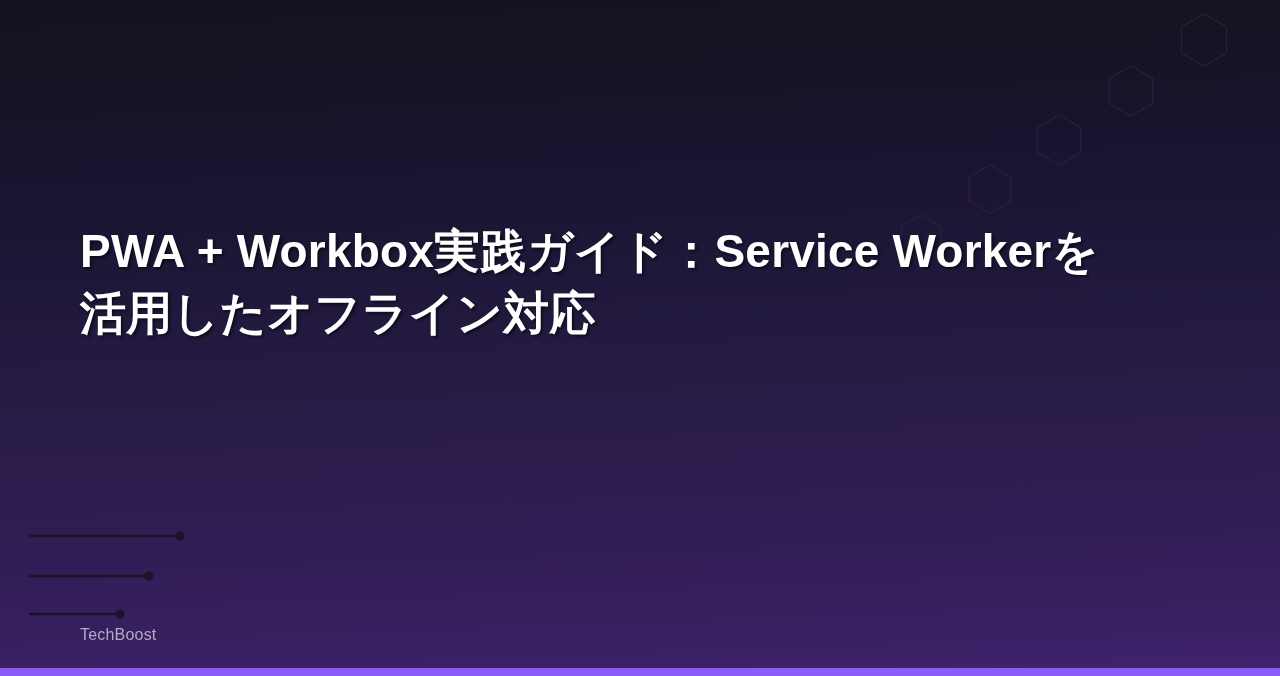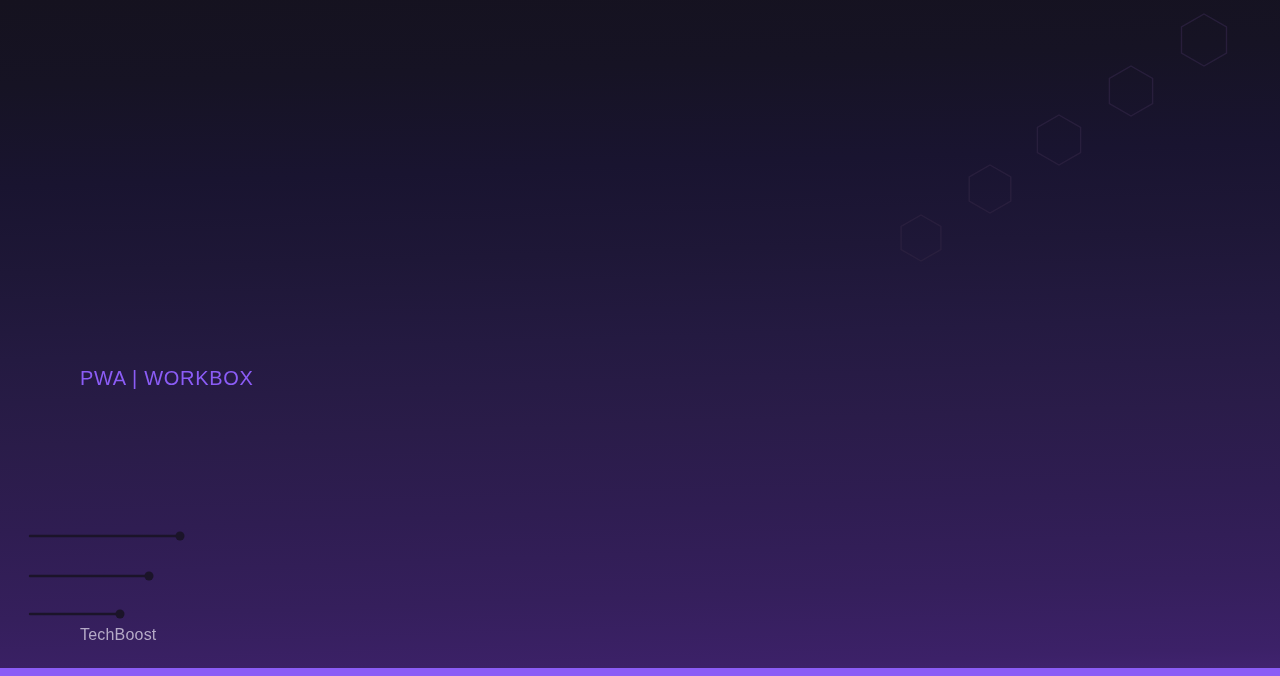--- a/index.html
+++ b/index.html
@@ -134,20 +134,23 @@
     <line class="deco-line" x1="30" y1="536" x2="178" y2="536"></line>
     <circle class="deco-dot" cx="180" cy="536" r="4.5"></circle>
 
     <line class="deco-line" x1="30" y1="576" x2="147" y2="576"></line>
     <circle class="deco-dot" cx="149" cy="576" r="4.5"></circle>
 
     <line class="deco-line" x1="30" y1="614" x2="118" y2="614"></line>
     <circle class="deco-dot" cx="120" cy="614" r="4.5"></circle>
   </svg>
 
+  <div class="title-block">
+    <h1 class="slide-title">PWA + Workbox実践ガイド：Service Workerを
+活用したオフライン対応</h1>
+  </div>
 
-  <div class="slide-subtitle">PWA | WORKBOX</div>
 
   <div class="brand">TechBoost</div>
 
   <div class="accent-bar"></div>
 
 </div>
 
 </body></html>

